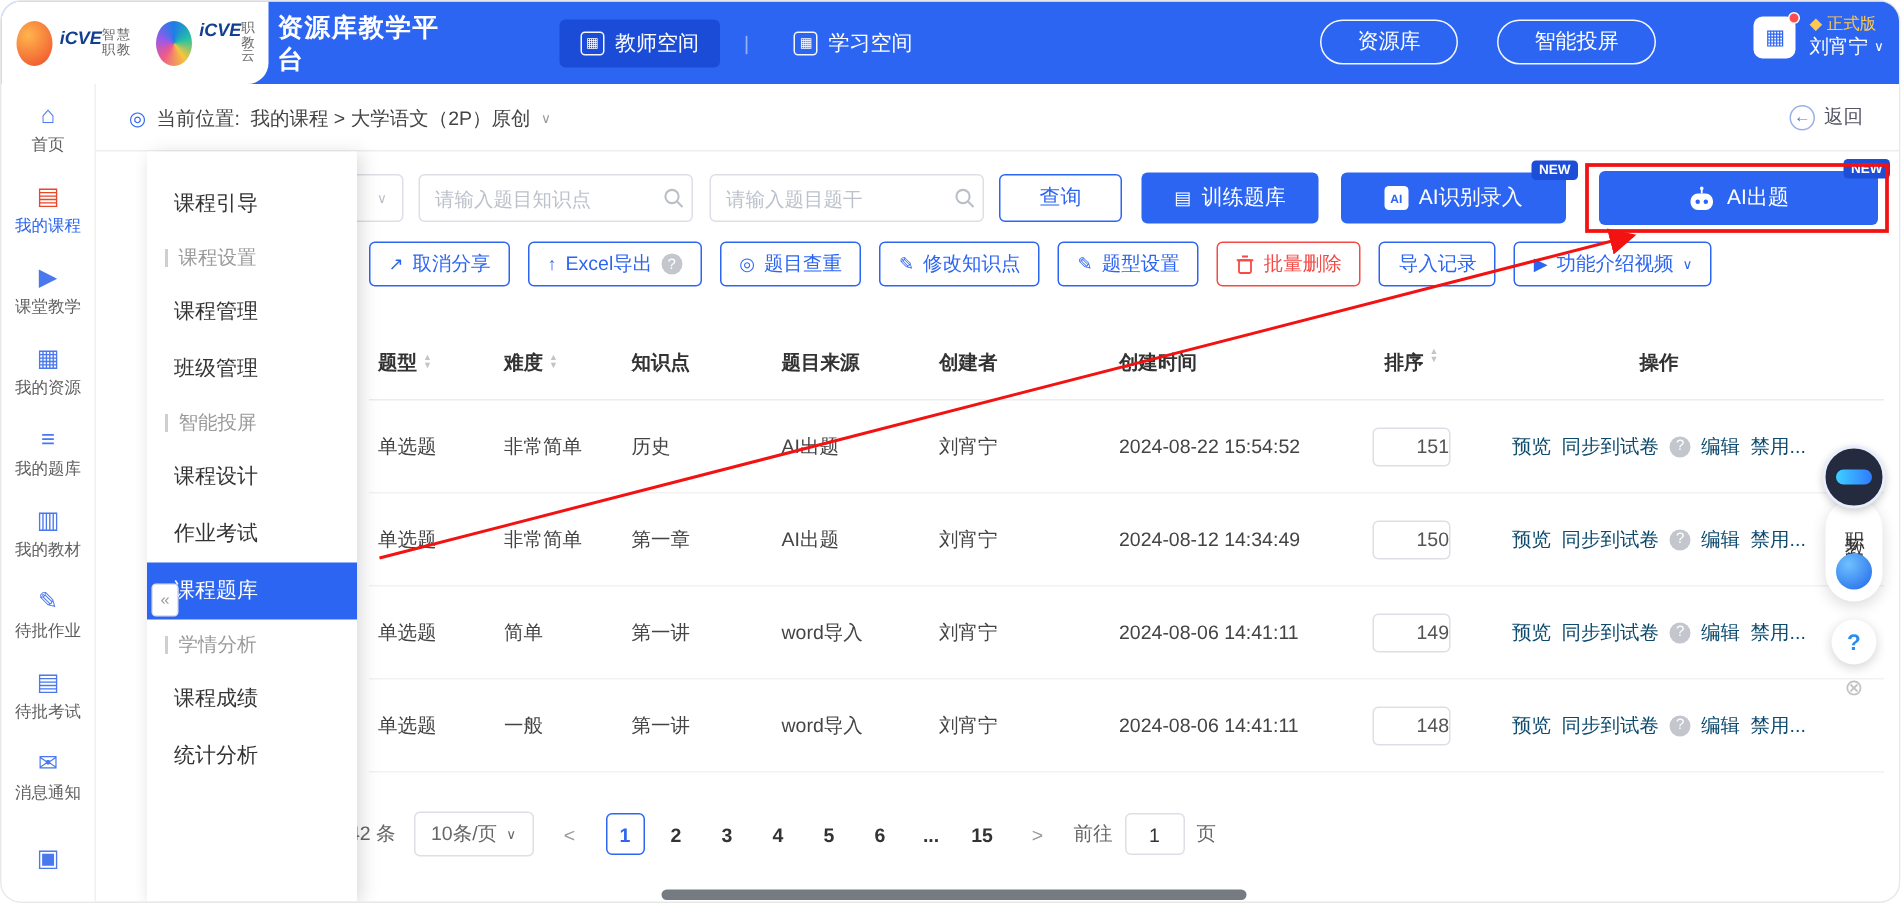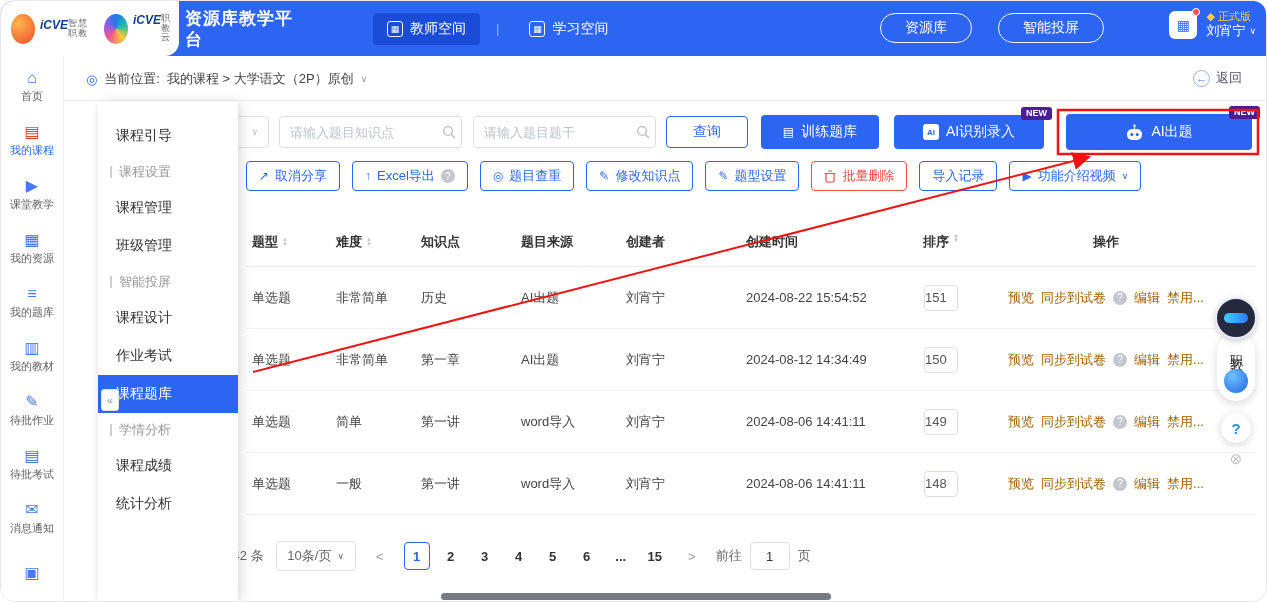--- a/index.html
+++ b/index.html
@@ -55,39 +55,39 @@
   .finput::placeholder{color:#bcc2cc}
   .fi1{left:215px;width:183px}
   .fi2{left:409px;width:183px}
   .fsearch{position:absolute;top:24px;width:14px;height:14px;cursor:pointer}
   .fs1{left:378px}.fs2{left:572px}
   .btn{display:flex;align-items:center;justify-content:center;gap:7px;border-radius:4px;font-size:14px;cursor:pointer;white-space:nowrap}
   .btn-query{position:absolute;left:602px;top:15px;width:82px;height:32px;border:1px solid #2d65f3;color:#2d65f3;background:#fff}
   .btn-train{position:absolute;left:697px;top:14px;width:118px;height:34px;background:#2d65f3;color:#fff}
   .btn-ai1{position:absolute;left:830px;top:14px;width:150px;height:34px;background:#2d65f3;color:#fff}
   .btn-ai2{position:absolute;left:1002px;top:13px;width:186px;height:36px;background:#2d65f3;color:#fff}
-  .newb{position:absolute;top:-8px;right:-8px;background:#4c1d95;color:#fff;font-size:9px;font-weight:bold;padding:2px 5px;border-radius:3px;line-height:1}
+  .newb{position:absolute;top:-8px;right:-8px;background:#1d4ed8;color:#fff;font-size:9px;font-weight:bold;padding:2px 5px;border-radius:3px;line-height:1}
   .aisq{width:16px;height:16px;background:#fff;color:#2d65f3;font-size:8px;font-weight:bold;border-radius:3px;display:flex;align-items:center;justify-content:center}
   .tico{font-size:12px;line-height:1}
 
   .toolbar{position:absolute;left:182px;top:60px;display:flex;gap:12px}
   .tbtn{height:30px;border:1px solid #2d65f3;color:#2d65f3;background:#fff;border-radius:4px;display:flex;align-items:center;gap:6px;padding:0 12px;font-size:13px;cursor:pointer;white-space:nowrap}
   .tbtn.red{border-color:#f54a45;color:#f54a45}
   .qmark{width:14px;height:14px;border-radius:50%;background:#c3c6cc;color:#fff;font-size:10px;display:flex;align-items:center;justify-content:center;cursor:pointer}
 
   .thead{position:absolute;left:182px;top:116px;width:1010px;height:50px;display:flex;align-items:center;border-bottom:1px solid #ececec;font-size:13px;font-weight:bold;color:#333}
   .trow{position:absolute;left:182px;width:1010px;height:62px;display:flex;align-items:center;border-bottom:1px solid #f2f2f2;font-size:13px;color:#444}
   .c1{width:90px;padding-left:6px}.c2{width:85px}.c3{width:100px}.c4{width:105px}.c5{width:120px}.c6{width:150px}
   .c7{width:90px;display:flex;justify-content:center}
   .c8{width:240px;display:flex;align-items:center;justify-content:center;gap:7px}
   .tm{width:132px;word-break:break-all;line-height:1.5}
   .sort{display:inline-flex;flex-direction:column;margin-left:4px;vertical-align:middle}
   .sort i{font-style:normal;font-size:6px;line-height:5px;color:#c4c4c4}
-  .oinput{width:34px;height:26px;border:1px solid #dcdfe6;border-radius:4px;text-align:left;font-size:13px;color:#555;outline:none;background:#fff}
-  .lnk{color:#a16207;cursor:pointer;white-space:nowrap}
+  .oinput{width:52px;height:26px;border:1px solid #dcdfe6;border-radius:4px;text-align:right;font-size:13px;color:#555;outline:none;background:#fff}
+  .lnk{color:#0c4a6e;cursor:pointer;white-space:nowrap}
 
   .pager{position:absolute;left:152px;top:440px;display:flex;align-items:center;gap:12px;font-size:13px;color:#666}
   .psel{width:80px;height:30px;border:1px solid #dcdfe6;border-radius:4px;display:flex;align-items:center;justify-content:center;gap:6px;cursor:pointer;color:#666}
   .pnav{width:24px;height:28px;display:flex;align-items:center;justify-content:center;color:#999;cursor:pointer}
   .pages{display:flex;gap:8px;align-items:center}
   .pg{min-width:26px;height:28px;display:flex;align-items:center;justify-content:center;font-weight:bold;color:#333;cursor:pointer;border-radius:4px;padding:0 4px}
   .pg.active{border:1px solid #2d65f3;color:#2d65f3}
   .goto{display:flex;align-items:center;gap:8px}
   .ginput{width:40px;height:28px;border:1px solid #dcdfe6;border-radius:4px;text-align:center;font-size:13px;color:#333;outline:none}
   .scroll{position:absolute;left:377px;top:492px;width:390px;height:7px;background:#767b82;border-radius:4px;cursor:pointer}

